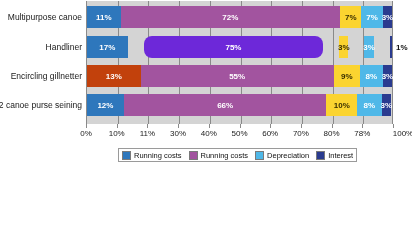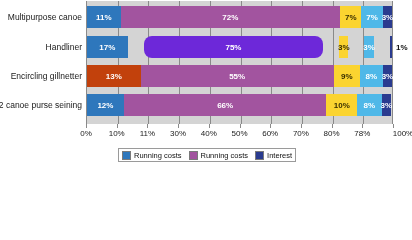--- a/index.html
+++ b/index.html
@@ -229,18 +229,22 @@
   <div id="legend">
       <div class="legend-item">
         <span class="legend-swatch" style="background: rgb(46, 119, 188);"></span>
         <span class="legend-text">Running costs</span>
       </div>
       <div class="legend-item">
         <span class="legend-swatch" style="background: rgb(162, 84, 159);"></span>
         <span class="legend-text">Running costs</span>
       </div>
       <div class="legend-item">
+        <span class="legend-swatch" style="background: rgb(79, 184, 232);"></span>
+        <span class="legend-text">Depreciation</span>
+      </div>
+      <div class="legend-item">
         <span class="legend-swatch" style="background: rgb(42, 59, 143);"></span>
         <span class="legend-text">Interest</span>
       </div>
     </div>
 
 </div>
 
 </body></html>

